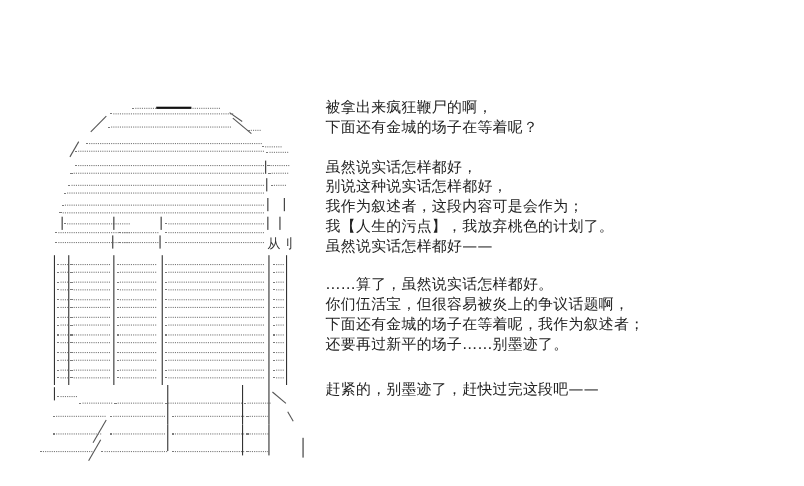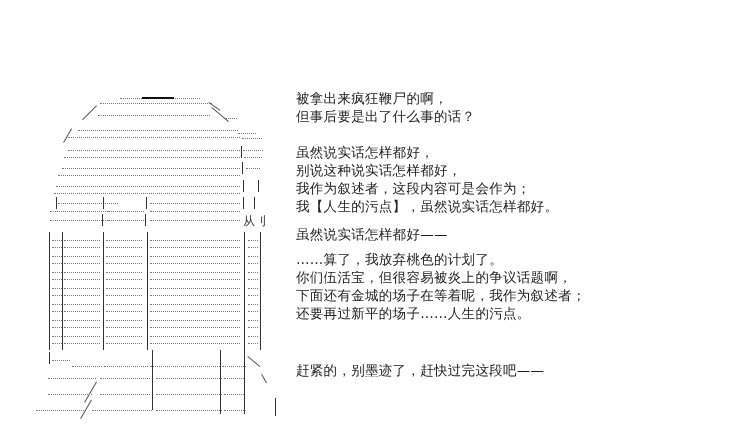--- a/index.html
+++ b/index.html
@@ -162,27 +162,27 @@
     <div class="vb" style="left: 244px; top: 386px; height: 28px;"></div>
     <div class="vb" style="left: 275px; top: 398px; height: 18px;"></div>
     <div class="dl" style="left: 36px; top: 410px; width: 48px;"></div>
     <div class="dl" style="left: 92px; top: 410px; width: 60px;"></div>
     <div class="dl" style="left: 156px; top: 410px; width: 66px;"></div>
     <div class="dl" style="left: 224px; top: 410px; width: 20px;"></div>
   </div>
 
 <div class="text">
   <div class="line" style="top:89px">被拿出来疯狂鞭尸的啊，</div>
-  <div class="line" style="top:107px">但事后要是出了什么事的话？</div>
+  <div class="line" style="top:107px">下面还有金城的场子在等着呢？</div>
 
   <div class="line" style="top:143px">虽然说实话怎样都好，</div>
   <div class="line" style="top:161px">别说这种说实话怎样都好，</div>
   <div class="line" style="top:179px">我作为叙述者，这段内容可是会作为；</div>
-  <div class="line" style="top:197px">我【人生的污点】，虽然说实话怎样都好。</div>
-  <div class="line" style="top:225px">虽然说实话怎样都好——</div>
+  <div class="line" style="top:197px">我【人生的污点】，我放弃桃色的计划了。</div>
+  <div class="line" style="top:215px">虽然说实话怎样都好——</div>
 
-  <div class="line" style="top:250px">……算了，我放弃桃色的计划了。</div>
+  <div class="line" style="top:250px">……算了，虽然说实话怎样都好。</div>
   <div class="line" style="top:268px">你们伍活宝，但很容易被炎上的争议话题啊，</div>
   <div class="line" style="top:286px">下面还有金城的场子在等着呢，我作为叙述者；</div>
-  <div class="line" style="top:304px">还要再过新平的场子……人生的污点。</div>
+  <div class="line" style="top:304px">还要再过新平的场子……别墨迹了。</div>
 
-  <div class="line" style="top:361px">赶紧的，别墨迹了，赶快过完这段吧——</div>
+  <div class="line" style="top:345px">赶紧的，别墨迹了，赶快过完这段吧——</div>
 </div>
 
 </body></html>

